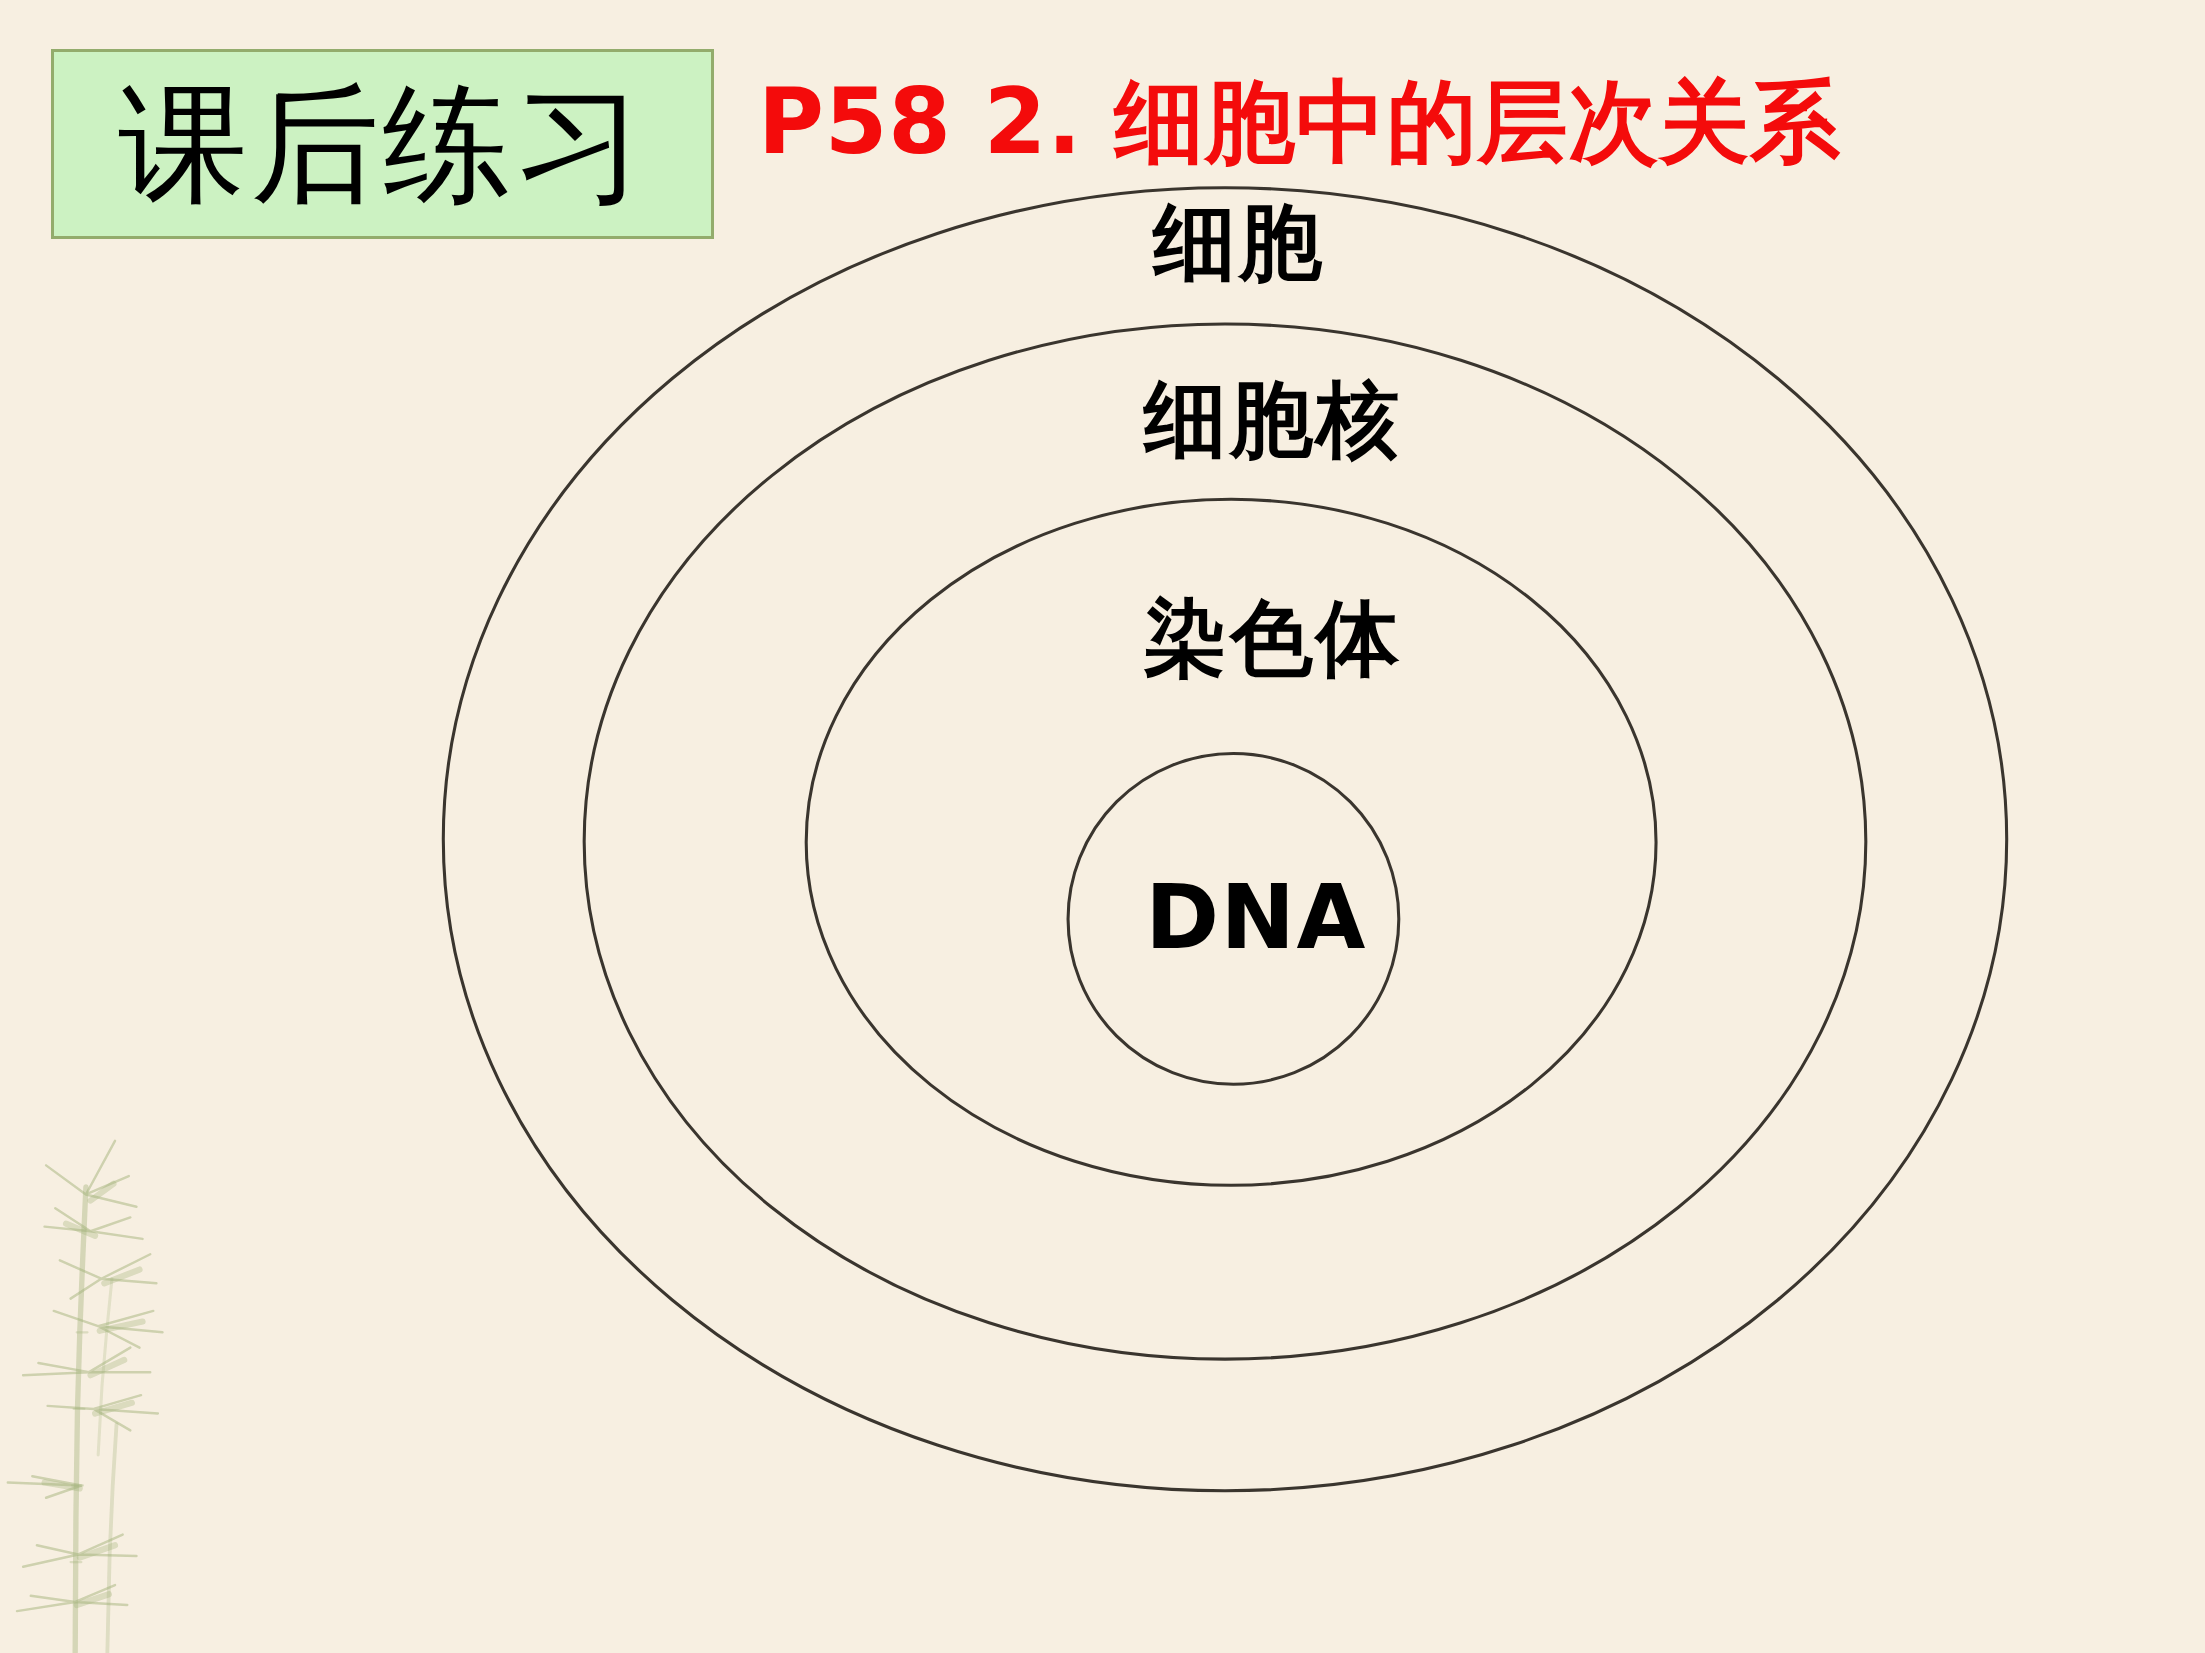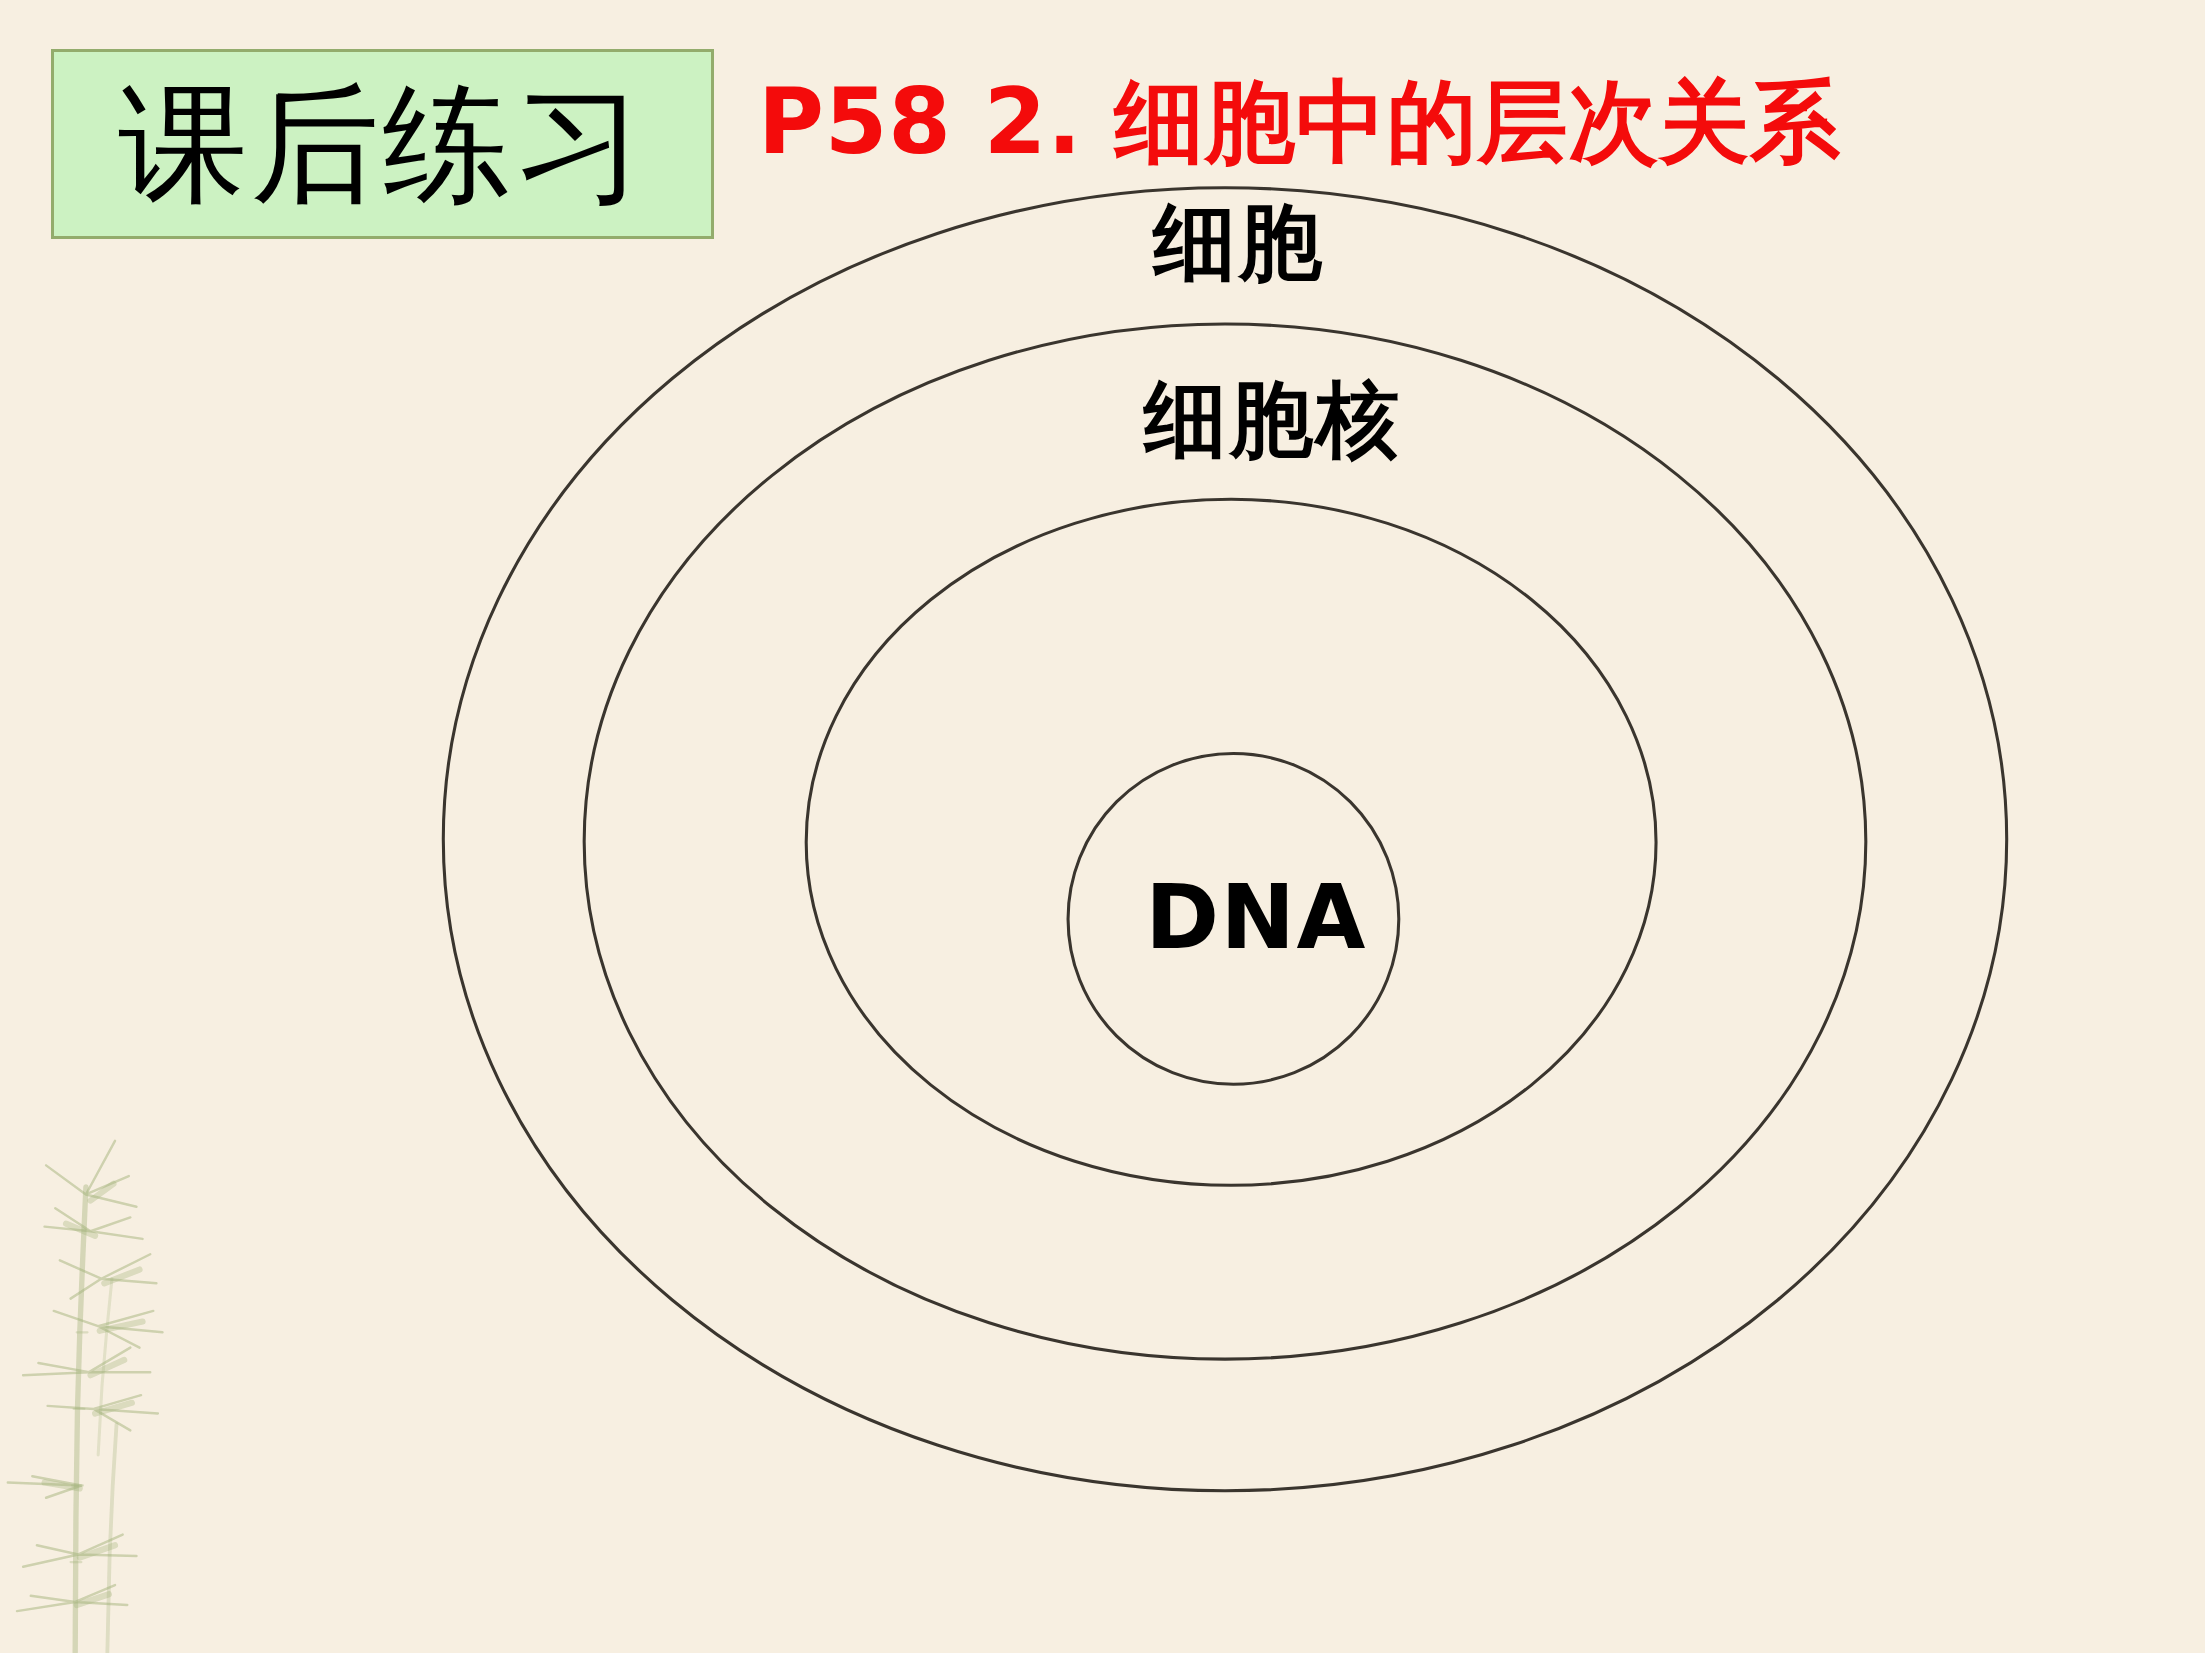--- a/index.html
+++ b/index.html
@@ -144,16 +144,17 @@
     <g fill="none" stroke="#3A352E" stroke-width="4">
       <ellipse cx="1600" cy="1096" rx="1021" ry="851"></ellipse>
       <ellipse cx="1600" cy="1099" rx="837" ry="676"></ellipse>
       <ellipse cx="1608" cy="1100" rx="555" ry="448"></ellipse>
       <circle cx="1611" cy="1200" r="216"></circle>
     </g>
   </svg>
 
   <div class="ring-label" id="label-cell">细胞</div>
   <div class="ring-label" id="label-nucleus">细胞核</div>
+  <div class="ring-label" id="label-chromo">染色体</div>
   <div class="ring-label" id="label-dna">DNA</div>
 
 </div>
 
 
 </body></html>

